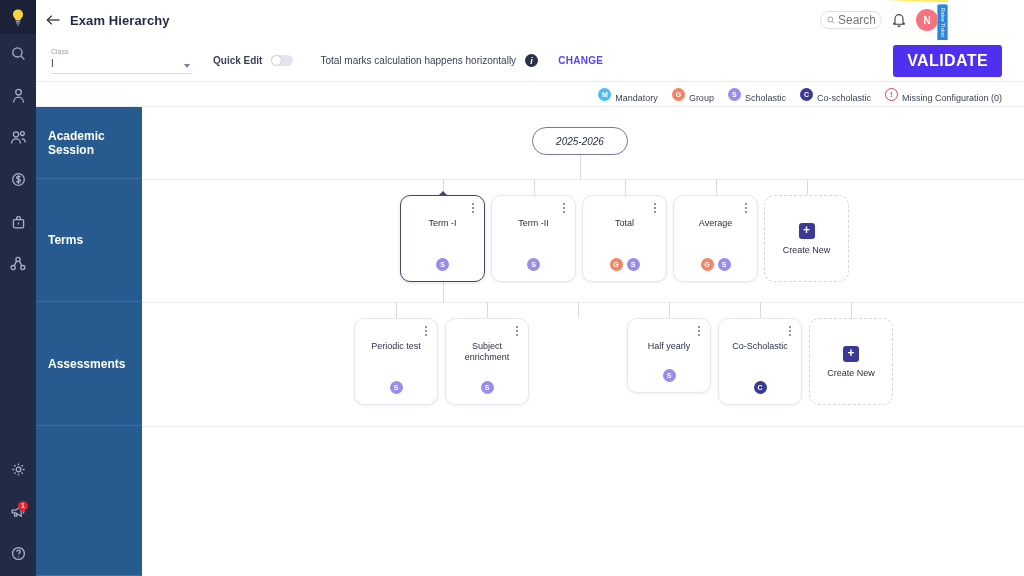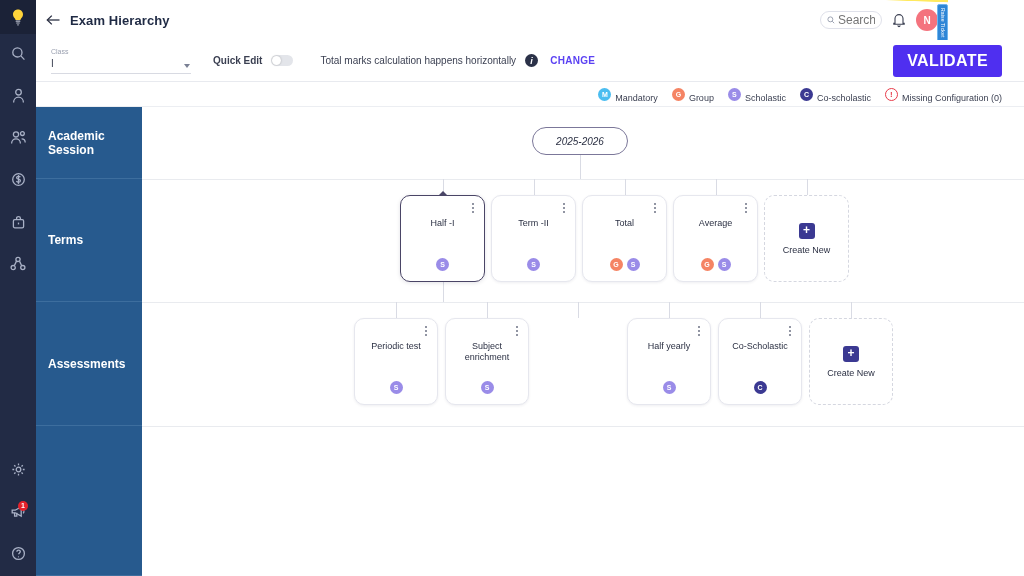--- a/index.html
+++ b/index.html
@@ -155,21 +155,21 @@
   }
   #marks-note { margin-left: 27px; font-size: 10px; color: #3a3f51; }
   #info-icon {
     margin-left: 9px; width: 13px; height: 13px; border-radius: 50%;
     background: #2b3148; color: #fff;
     font-size: 9px; font-weight: bold; font-style: italic;
     display: flex; align-items: center; justify-content: center;
     cursor: pointer;
   }
   #change-link {
-    margin-left: 12px; font-size: 10px; font-weight: bold;
+    margin-left: 20px; font-size: 10px; font-weight: bold;
     color: #5b42f3; cursor: pointer; letter-spacing: .3px;
   }
   #validate-btn {
     margin-left: auto; margin-right: 22px;
     background: #4f2ff0; color: #fff;
     font-size: 16px; font-weight: bold; letter-spacing: .4px;
     padding: 7px 14px; border: 0; border-radius: 3px;
     cursor: pointer;
     font-family: "Liberation Sans", sans-serif;
   }
@@ -495,21 +495,21 @@
     <div class="conn" style="left: 633px; top: 195px; width: 1px; height: 16px;"></div>
     <div class="conn" style="left: 724px; top: 195px; width: 1px; height: 16px;"></div>
     <div class="conn" style="left: 815px; top: 195px; width: 1px; height: 16px;"></div>
     <div class="node selected" style="left: 364px; top: 88px; width: 85px; height: 87px;">
       <div class="caret-up"></div>
       <div class="dots">
         <i></i>
         <i></i>
         <i></i>
       </div>
-      <div class="title">Half -I</div>
+      <div class="title">Term -I</div>
       <div class="chips">
         <span class="badge b-S">S</span>
       </div>
     </div>
     <div class="node" style="left: 455px; top: 88px; width: 85px; height: 87px;">
       <div class="dots">
         <i></i>
         <i></i>
         <i></i>
       </div>
@@ -561,21 +561,21 @@
       <div class="dots">
         <i></i>
         <i></i>
         <i></i>
       </div>
       <div class="title">Periodic test</div>
       <div class="chips">
         <span class="badge b-S">S</span>
       </div>
     </div>
-    <div class="node" style="left: 591px; top: 211px; width: 84px; height: 87px; text-decoration: underline;">
+    <div class="node" style="left: 591px; top: 211px; width: 84px; height: 75px; text-decoration: underline;">
       <div class="dots">
         <i></i>
         <i></i>
         <i></i>
       </div>
       <div class="title">Half yearly</div>
       <div class="chips">
         <span class="badge b-S">S</span>
       </div>
     </div>

